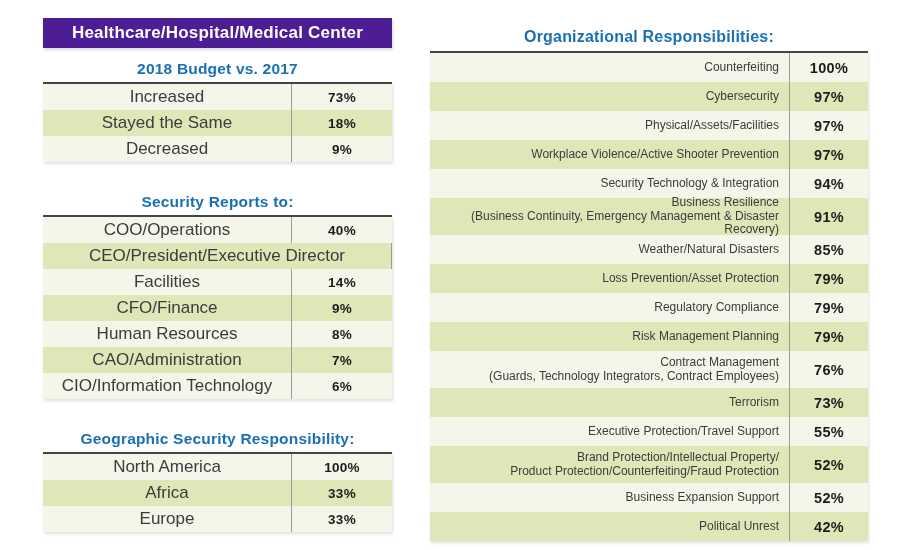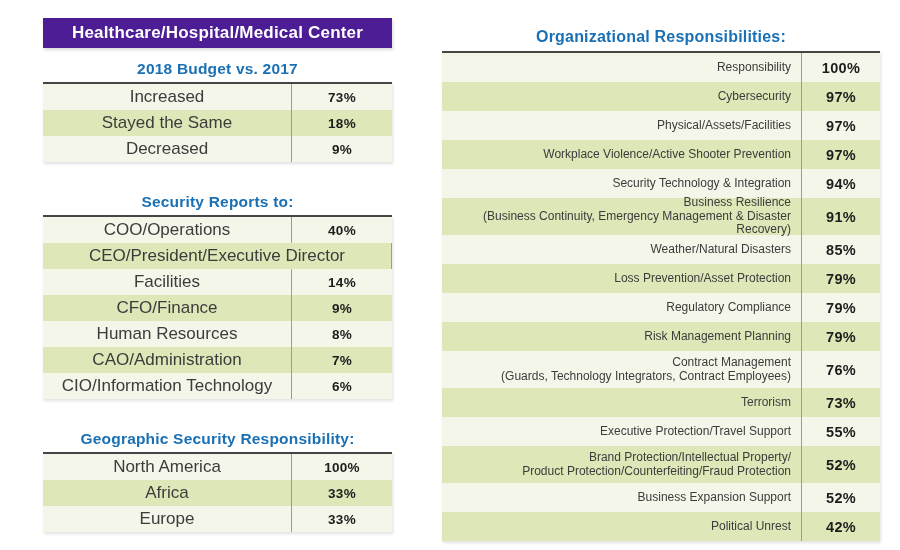--- a/index.html
+++ b/index.html
@@ -3,21 +3,21 @@
 <meta charset="utf-8">
 <style>
   html,body{margin:0;padding:0;}
   body{
     width:900px;height:550px;position:relative;overflow:hidden;
     background:#ffffff;
     font-family:"Liberation Sans", sans-serif;
   }
   .col{position:absolute;}
   .left-col{left:43px;top:18px;width:349px;}
-  .right-col{left:430px;top:28px;width:438px;margin-left:12px;}
+  .right-col{left:430px;top:28px;width:438px;}
 
   .header-bar{
     height:30px;line-height:30px;text-align:center;
     background:#4c1d95;color:#ffffff;
     font-weight:bold;font-size:17px;letter-spacing:0.2px;
     box-shadow:1px 2px 3px rgba(0,0,0,0.15);
   }
   .sec-h{
     color:#1a70b4;font-weight:bold;text-align:center;
     font-size:15.5px;letter-spacing:0.2px;
@@ -124,21 +124,21 @@
     <div class="cell label">Europe</div>
     <div class="cell value">33%</div>
   </div>
     </div>
 </div>
 
 <div class="col right-col">
   <div class="sec-h">Organizational Responsibilities:</div>
   <div class="table rtable">
       <div class="row">
-    <div class="cell label">Responsibility</div>
+    <div class="cell label">Counterfeiting</div>
     <div class="cell value">100%</div>
   </div>
       <div class="row green">
     <div class="cell label">Cybersecurity</div>
     <div class="cell value">97%</div>
   </div>
       <div class="row">
     <div class="cell label">Physical/Assets/Facilities</div>
     <div class="cell value">97%</div>
   </div>

